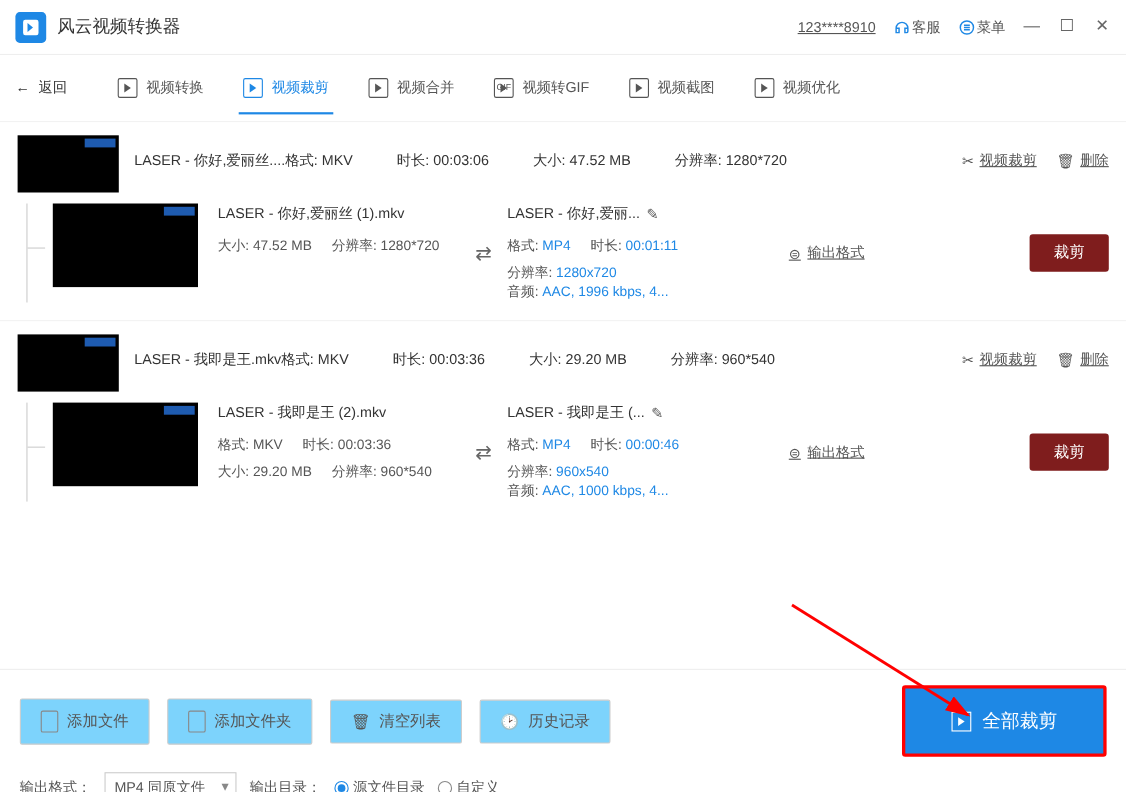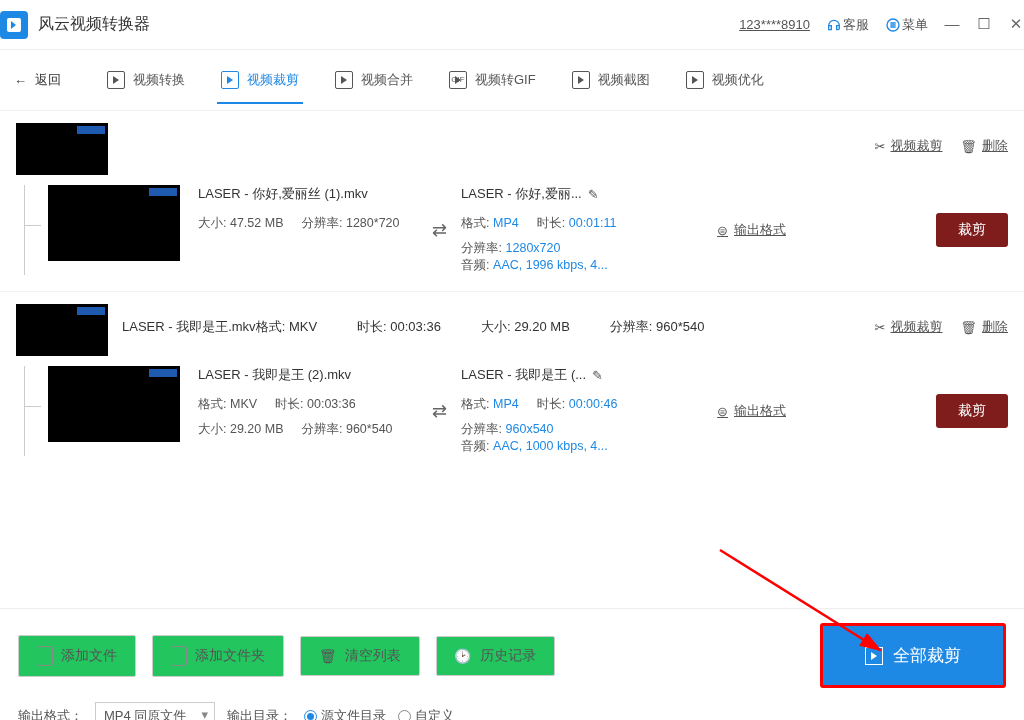--- a/index.html
+++ b/index.html
@@ -1,17 +1,17 @@
 <!DOCTYPE html>
 <html><head>
 <meta charset="utf-8">
 <style>
 * { box-sizing: border-box; margin: 0; padding: 0; }
 body { font-family: "Microsoft YaHei", Arial, sans-serif; font-size: 13px; color: #333; background: #fff; width: 1024px; height: 720px; overflow: hidden; position: relative; }
-.titlebar { height: 50px; display: flex; align-items: center; padding: 0 0; border-bottom: 1px solid #eee; }
+.titlebar { height: 50px; display: flex; align-items: center; padding: 0 14px; border-bottom: 1px solid #eee; }
 .app-logo { width: 28px; height: 28px; background: #1e88e5; border-radius: 4px; display: flex; align-items: center; justify-content: center; margin-right: 10px; }
 .app-logo-inner { width: 14px; height: 14px; background: #fff; border-radius: 2px; position: relative; }
 .app-logo-inner::after { content: ""; position: absolute; left: 4px; top: 3px; border-left: 5px solid #1e88e5; border-top: 4px solid transparent; border-bottom: 4px solid transparent; }
 .app-title { font-size: 16px; color: #333; }
 .titlebar-spacer { flex: 1; }
 .titlebar-right { display: flex; align-items: center; gap: 16px; color: #555; }
 .titlebar-right .link { text-decoration: underline; cursor: pointer; }
 .iconbtn { display: flex; align-items: center; gap: 1px; cursor: pointer; }
 .winbtn { width: 16px; height: 16px; cursor: pointer; color: #666; font-size: 15px; text-align: center; line-height: 14px; }
 
@@ -46,21 +46,21 @@
 .keypair { display: inline-block; margin-right: 18px; }
 .keypair .v-link { color: #1e88e5; }
 .shuffle { font-size: 18px; color: #666; align-self: center; cursor: pointer; padding: 0 8px; }
 .fname { color: #333; font-size: 13px; margin-bottom: 4px; display: flex; align-items: center; gap: 6px; }
 .pencil { cursor: pointer; color: #555; }
 .outfmt { display: flex; align-items: center; gap: 6px; cursor: pointer; color: #555; text-decoration: underline; }
 .cutbtn { background: #7f1d1d; color: #fff; padding: 8px 22px; border: none; border-radius: 3px; cursor: pointer; font-size: 14px; }
 
 .bottombar { position: absolute; left: 0; right: 0; bottom: 0; height: 112px; border-top: 1px solid #eee; padding: 14px 18px; }
 .bottom-row { display: flex; gap: 16px; align-items: center; }
-.filebtn { border: 1px solid #ccc; background: #22c55e; padding: 10px 18px; display: flex; align-items: center; gap: 8px; cursor: pointer; color: #555; font-size: 14px; border-radius: 2px; }
+.filebtn { border: 1px solid #ccc; background: #7dd3fc; padding: 10px 18px; display: flex; align-items: center; gap: 8px; cursor: pointer; color: #555; font-size: 14px; border-radius: 2px; }
 .filebtn .ficon { width: 16px; height: 20px; border: 1.5px solid #888; border-radius: 2px 2px 2px 2px; position: relative; }
 .bigbtn { margin-left: auto; background: #1e88e5; color: #fff; padding: 18px 42px; display: flex; align-items: center; gap: 10px; cursor: pointer; font-size: 17px; border: 3px solid red; border-radius: 3px; text-align: center; }
 .bigbtn .play { width: 18px; height: 18px; border: 1.5px solid #fff; display: flex; align-items: center; justify-content: center; }
 .bigbtn .play::after { content: ""; border-left: 6px solid #fff; border-top: 4px solid transparent; border-bottom: 4px solid transparent; }
 .bottom-row2 { display: flex; align-items: center; gap: 12px; margin-top: 14px; color: #555; }
 .select { border: 1px solid #ccc; padding: 4px 24px 4px 8px; position: relative; min-width: 120px; cursor: pointer; }
 .select::after { content: "▾"; position: absolute; right: 6px; top: 4px; color: #888; }
 .radio { display: flex; align-items: center; gap: 4px; cursor: pointer; }
 .radio .dot { width: 13px; height: 13px; border-radius: 50%; border: 1.5px solid #888; display: flex; align-items: center; justify-content: center; }
 .radio.sel .dot { border-color: #1e88e5; }
@@ -128,20 +128,28 @@
       <span class="tab-icon"></span>
       <span>视频优化</span>
     </div>
 </div>
 
 <div class="content">
 
   <div class="item">
     <div class="item-head">
       <div class="thumb"></div>
+      <div style="flex:1">
+        <div class="meta">
+          <span class="field"><span>LASER - 你好,爱丽丝....</span><span>格式:</span> <span>MKV</span></span>
+          <span class="field"><span>时长:</span> <span>00:03:06</span></span>
+          <span class="field"><span>大小:</span> <span>47.52 MB</span></span>
+          <span class="field"><span>分辨率:</span> <span>1280*720</span></span>
+        </div>
+      </div>
       <div class="actions">
         <div class="act">
             <span>✂</span>
             <span>视频裁剪</span>
           </div>
         <div class="act">
             <span>🗑</span>
             <span>删除</span>
           </div>
       </div>

